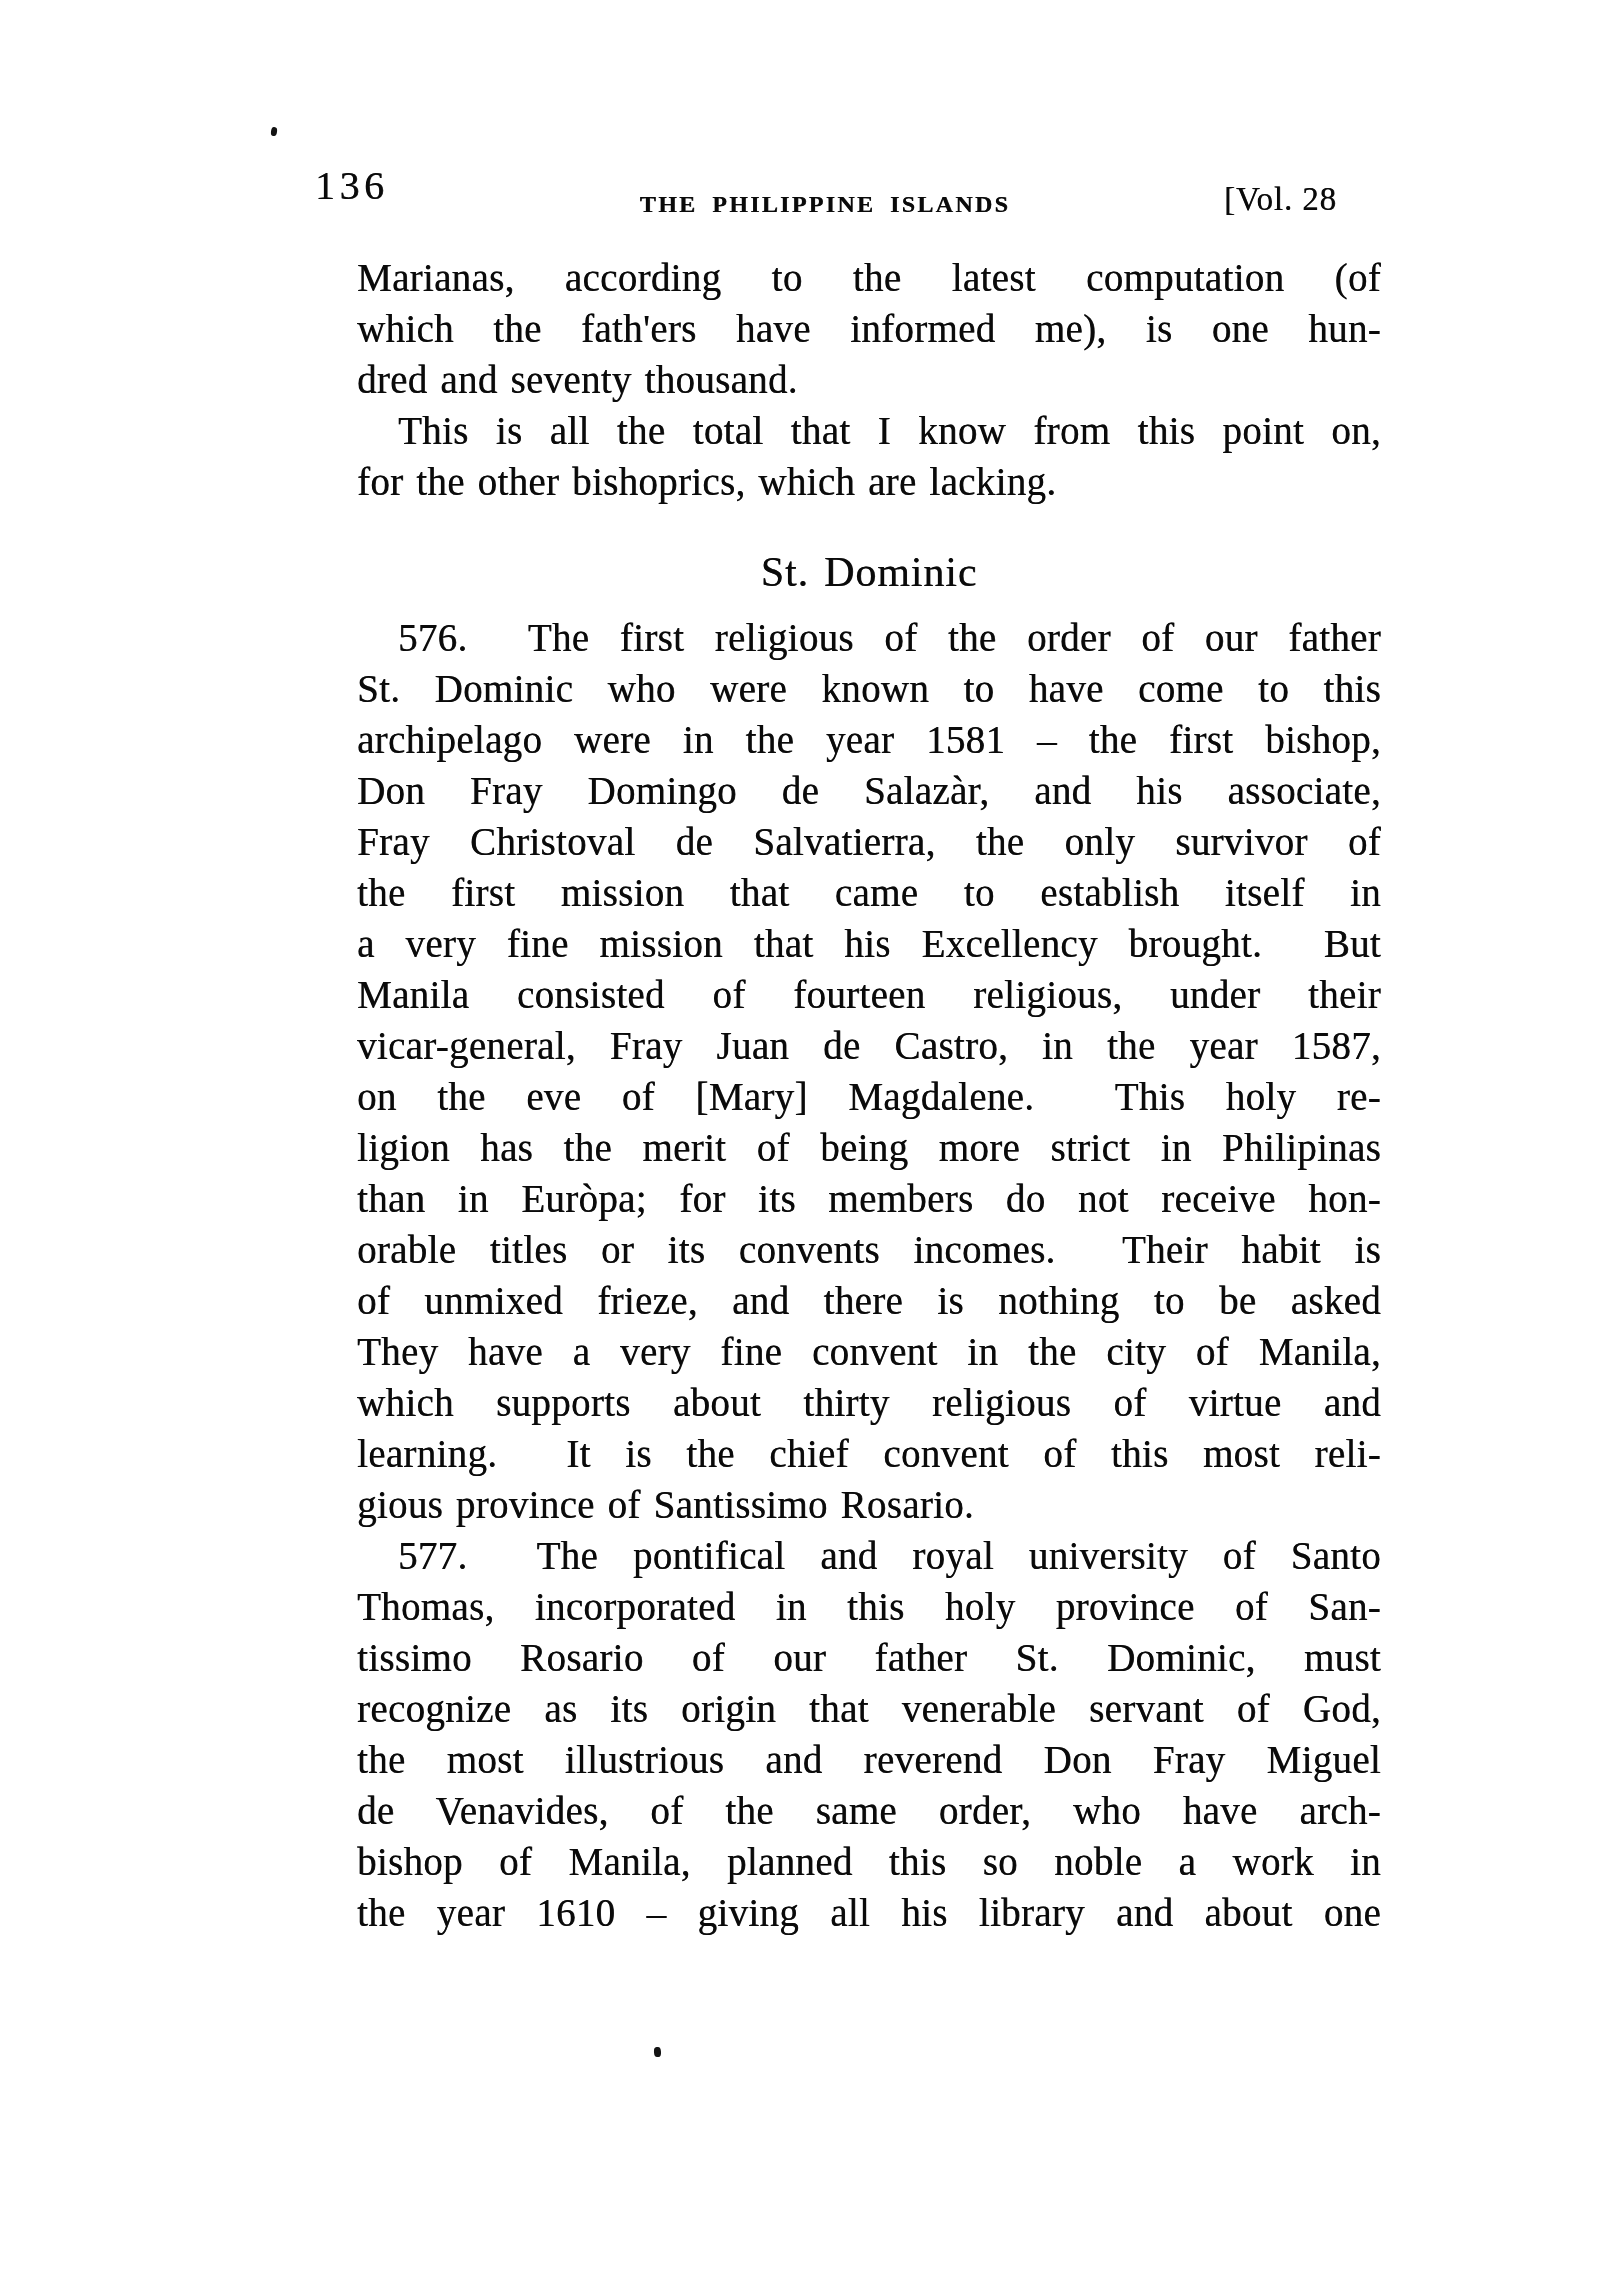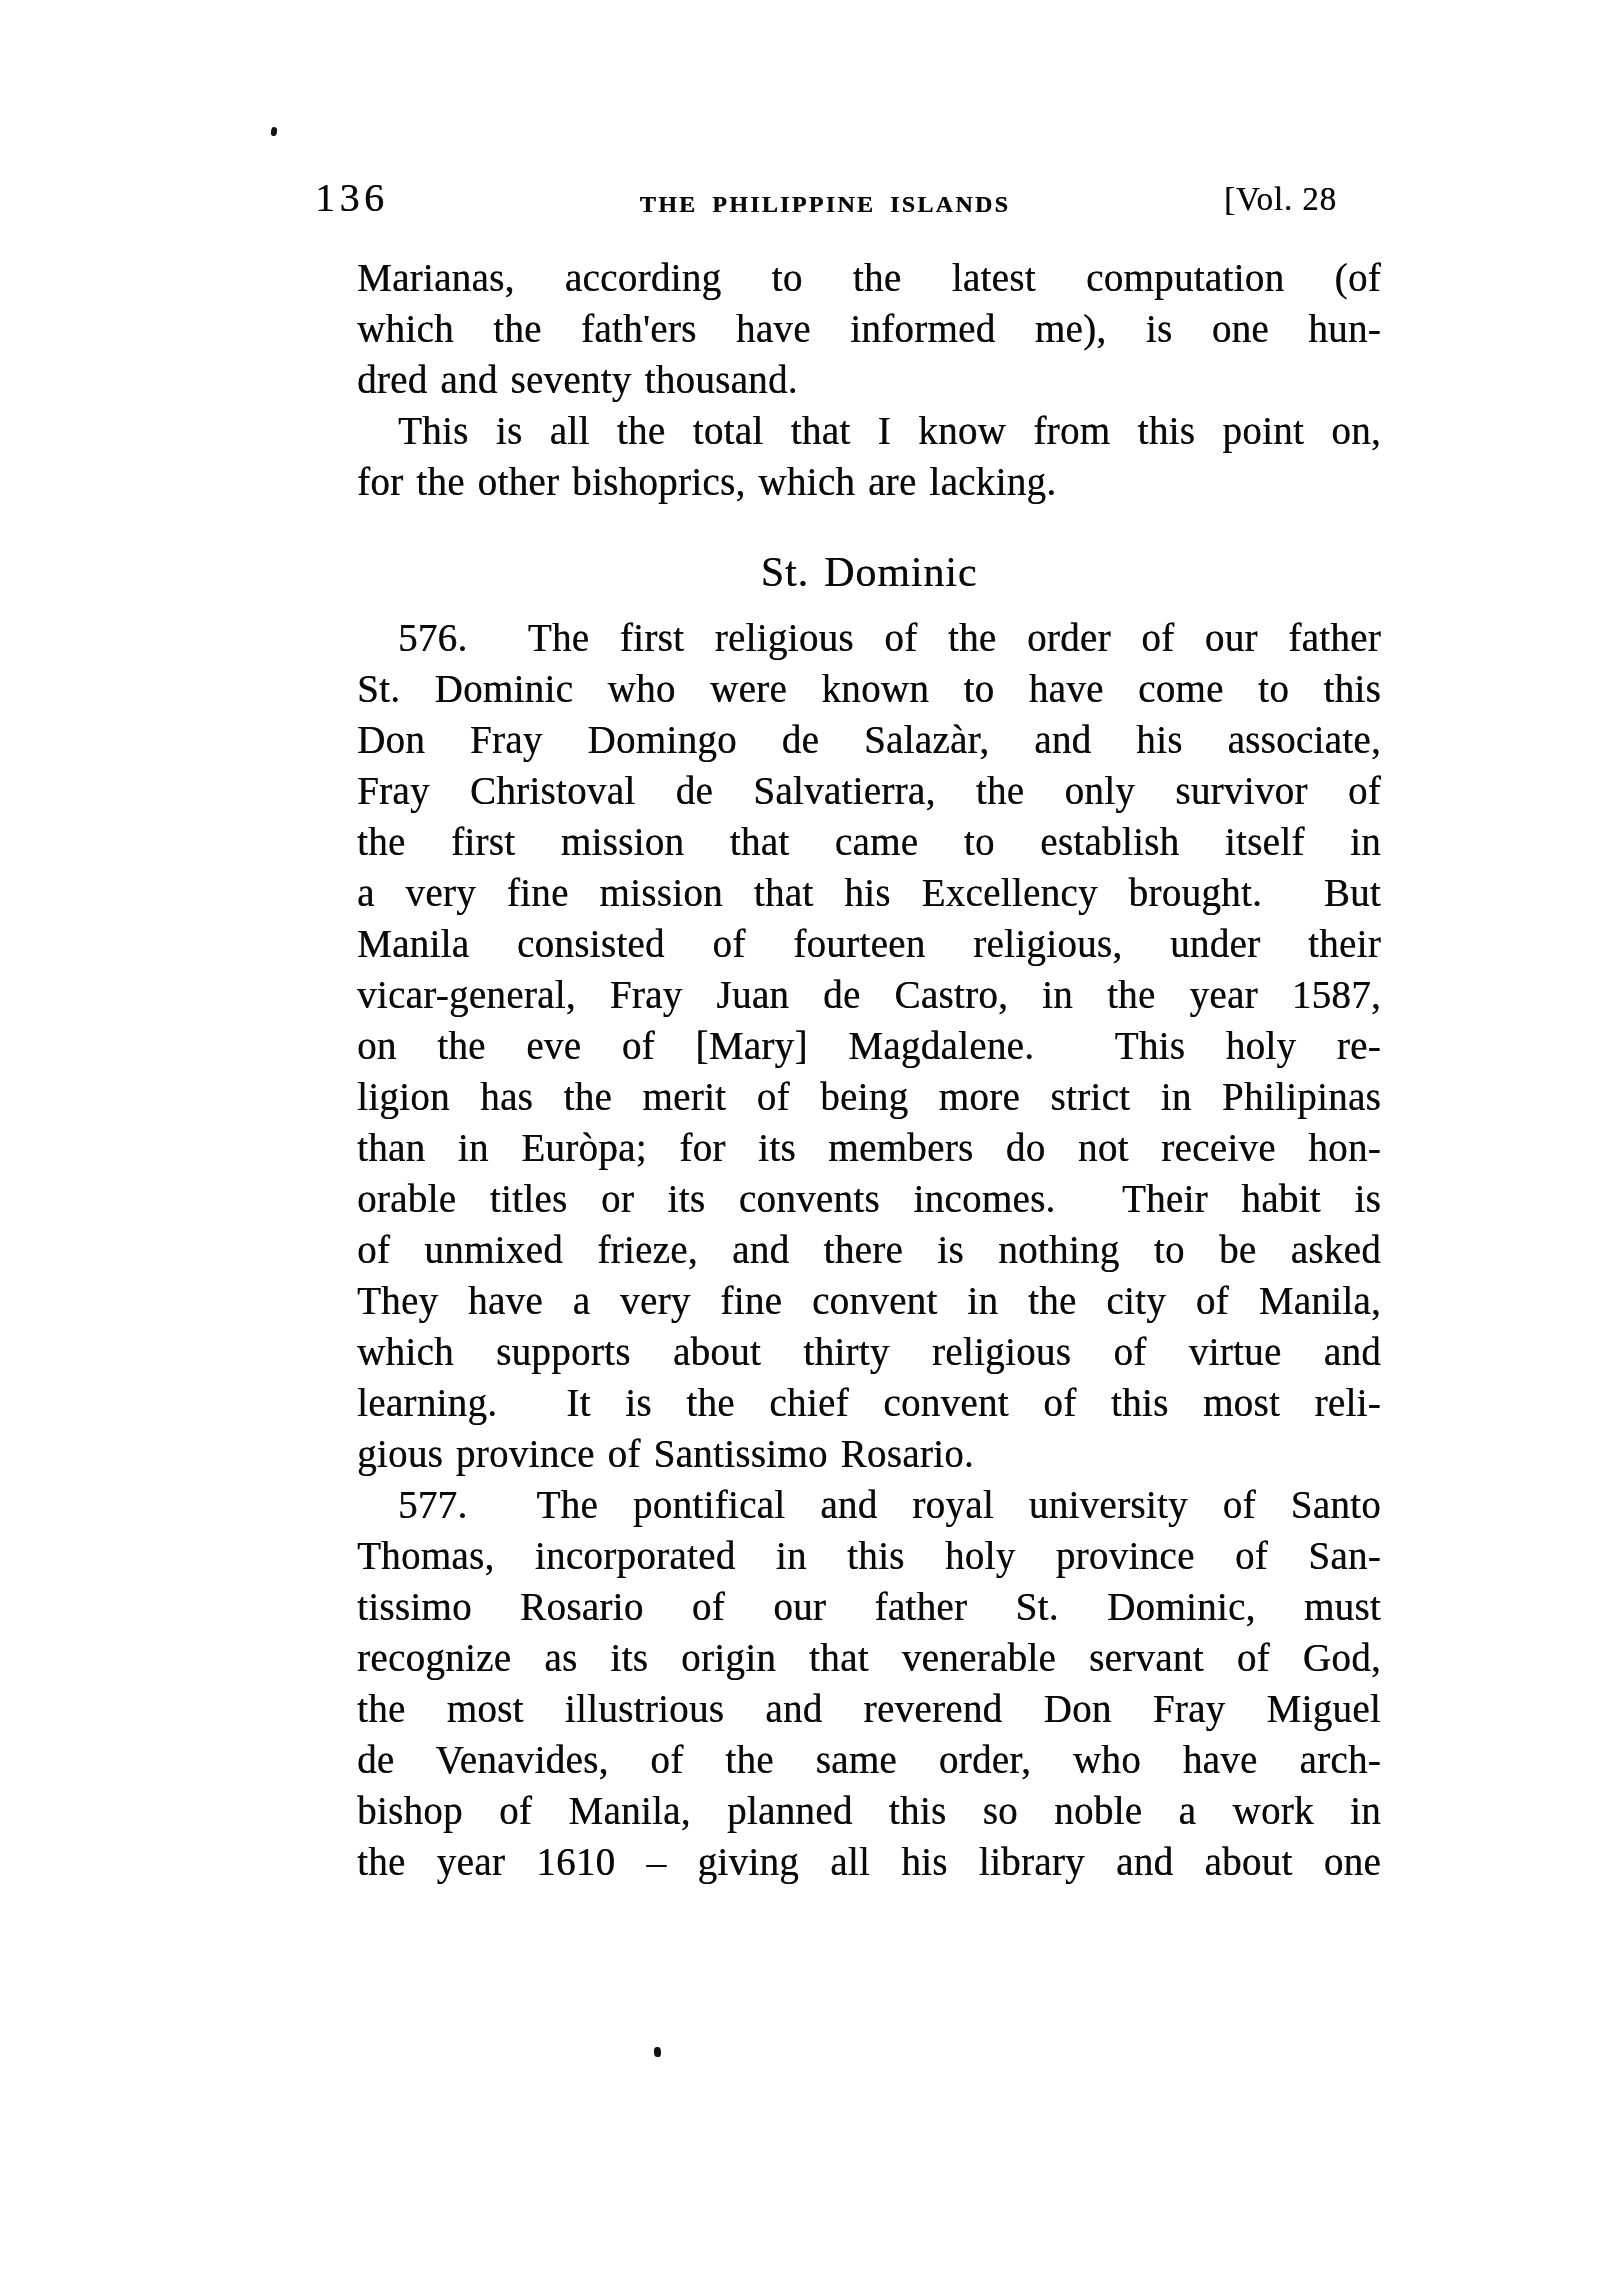--- a/index.html
+++ b/index.html
@@ -10,21 +10,21 @@
     overflow:hidden;
     font-family:"Liberation Serif","DejaVu Serif",serif;
     color:#0a0a0a;
   }
   
   .page-header {
     position:absolute; left:313px; top:171px; width:1024px; height:50px;
     text-shadow:0.4px 0.4px 0.4px rgba(0,0,0,0.75);
   }
   .page-number {
-    position:absolute; left:1.9px; bottom:0;
+    position:absolute; left:1.9px; bottom:12px;
     font-size:40px; letter-spacing:4.6px;
   }
   .running-title {
     position:absolute; left:50%; transform:translateX(-50%); bottom:2.8px;
     font-size:24px; font-weight:bold; letter-spacing:2.3px; word-spacing:6.5px;
     white-space:nowrap;
   }
   .volume-label {
     position:absolute; right:0; bottom:2.8px;
     font-size:33px; letter-spacing:0.9px;
@@ -70,20 +70,21 @@
       <div class="line flush">dred and seventy thousand.</div>
     </div>
     <div class="para">
       <div class="line indent">This is all the total that I know from this point on,</div>
       <div class="line flush">for the other bishoprics, which are lacking.</div>
     </div>
     <div class="section-heading">St. Dominic</div>
     <div class="para">
       <div class="line indent">576.&nbsp; The first religious of the order of our father</div>
       <div class="line">St. Dominic who were known to have come to this</div>
+      <div class="line">archipelago were in the year 1581 – the first bishop,</div>
       <div class="line">Don Fray Domingo de Salazàr, and his associate,</div>
       <div class="line">Fray Christoval de Salvatierra, the only survivor of</div>
       <div class="line">the first mission that came to establish itself in</div>
       <div class="line">a very fine mission that his Excellency brought.&nbsp; But</div>
       <div class="line">Manila consisted of fourteen religious, under their</div>
       <div class="line">vicar-general, Fray Juan de Castro, in the year 1587,</div>
       <div class="line">on the eve of [Mary] Magdalene.&nbsp; This holy re-</div>
       <div class="line">ligion has the merit of being more strict in Philipinas</div>
       <div class="line">than in Euròpa; for its members do not receive hon-</div>
       <div class="line">orable titles or its convents incomes.&nbsp; Their habit is</div>

